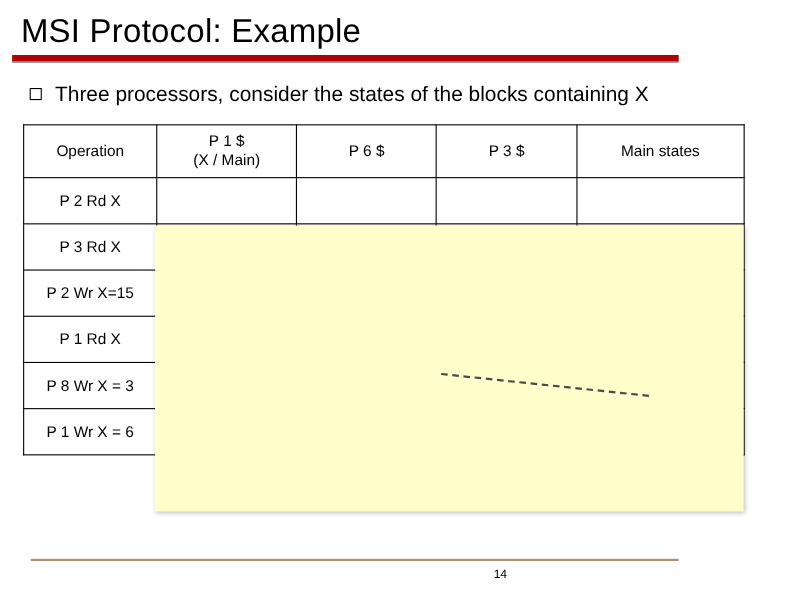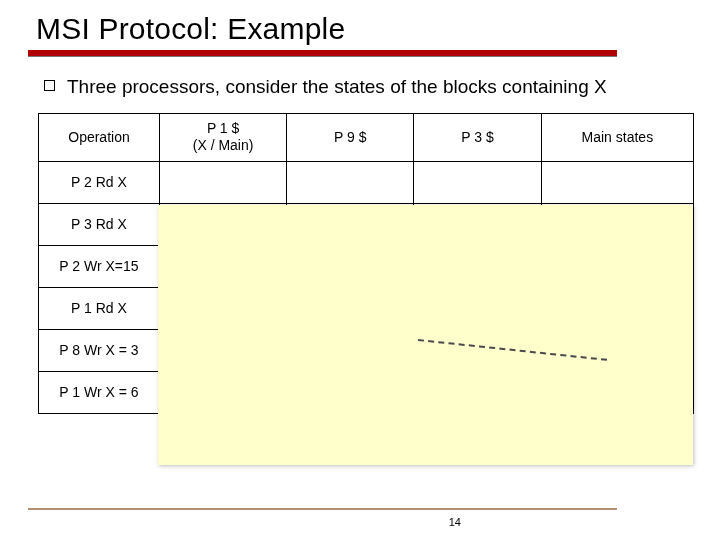--- a/index.html
+++ b/index.html
@@ -6,21 +6,21 @@
   html, body {
     margin: 0; padding: 0;
     width: 720px; height: 540px;
     background: #fff;
     font-family: Verdana, Geneva, sans-serif;
     color: #000;
   }
   .slide {
     width: 639px; height: 540px;
     position: relative;
-    padding: 10px 28px 0 36px;
+    padding: 10px 28px 0 19px;
   }
   .title {
     font-size: 30px;
     font-weight: normal;
     margin: 2px 0 4px 0;
     letter-spacing: 0.2px;
   }
   .title-rule {
     height: 6px;
     background: #b00000;
@@ -121,21 +121,21 @@
           <col class="c">
           <col class="mm">
       </colgroup>
       <tbody>
           <tr class="hdr">
         <td>Operation</td>
         <td>
           <span>P 1 $</span><br>
           <span>(X / Main)</span>
         </td>
-        <td>P 9 $</td>
+        <td>P 6 $</td>
         <td>P 3 $</td>
         <td>Main states</td>
       </tr>
       <tr class="tall">
         <td>P 2 Rd X</td>
         <td></td>
         <td></td>
         <td></td>
         <td></td>
       </tr>

